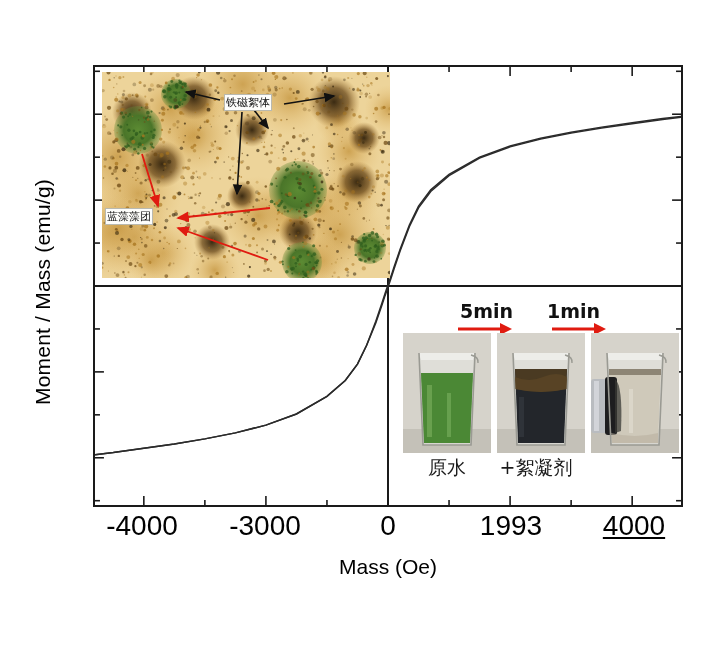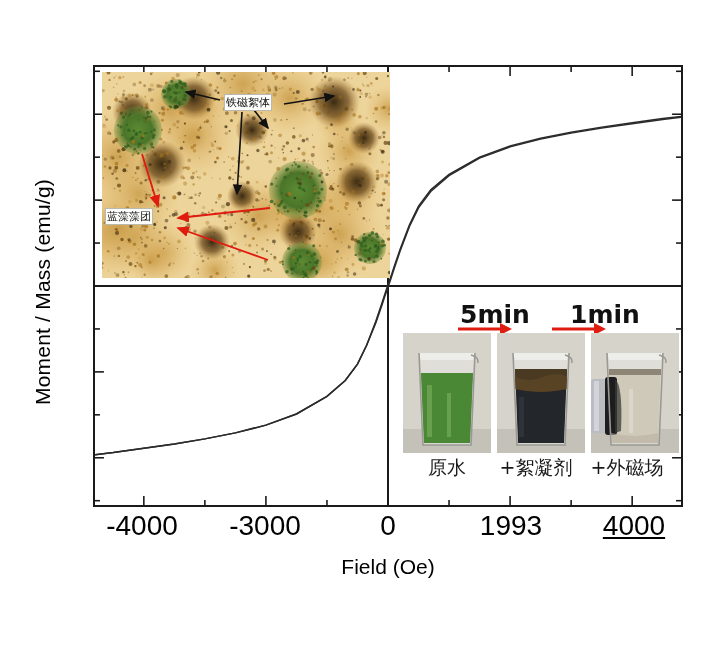--- a/index.html
+++ b/index.html
@@ -53,41 +53,41 @@
   }
   .bk{position:absolute;top:33px;width:88px;height:120px;overflow:hidden;background:#cfcdc6;}
   #bk1{left:3px;} #bk2{left:97px;} #bk3{left:191px;}
   .bksvg{position:absolute;left:0;top:0;width:100%;height:100%;}
   .bkcap{
     position:absolute;top:155px;width:110px;text-align:center;
     font-family:"DejaVu Sans",sans-serif;font-size:19px;white-space:nowrap;color:#1a1a1a;
   }
   #bkcap1{left:-8px;} #bkcap2{left:81px;} #bkcap3{left:172px;}
   .steplbl{
-    position:absolute;font-family:"DejaVu Sans",sans-serif;font-size:25px;
+    position:absolute;font-family:"DejaVu Sans",sans-serif;font-size:19px;
     font-weight:600;color:#111;white-space:nowrap;
   }
-  #step1{left:60px;top:0px;} #step2{left:170px;top:0px;}
+  #step1{left:60px;top:0px;} #step2{left:147px;top:0px;}
   .arrowsvg{position:absolute;top:21px;width:58px;height:16px;}
   #arrow1{left:56px;} #arrow2{left:150px;}
 </style>
 </head>
 <body>
 
 <div id="figure">
 
   <div id="ylabel">Moment / Mass (emu/g)</div>
 
   <div class="xtick" style="left:142px;">-4000</div>
   <div class="xtick" style="left:265px;">-3000</div>
   <div class="xtick" style="left:388px;">0</div>
   <div class="xtick" style="left:511px;">1993</div>
   <div class="xtick" style="left:634px;text-decoration:underline;">4000</div>
 
-  <div id="xlabel">Field (Oe)</div>
+  <div id="xlabel">Mass (Oe)</div>
 
   <div id="plot">
     <svg id="plotsvg" viewBox="0 0 590 442" preserveAspectRatio="none">
       <g id="ticks">
           <line x1="0" y1="394.33333333333337" x2="9" y2="394.33333333333337" stroke="#1a1a1a" stroke-width="1.6"></line>
           <line x1="590" y1="394.33333333333337" x2="581" y2="394.33333333333337" stroke="#1a1a1a" stroke-width="1.6"></line>
           <line x1="0" y1="307.6666666666667" x2="9" y2="307.6666666666667" stroke="#1a1a1a" stroke-width="1.6"></line>
           <line x1="590" y1="307.6666666666667" x2="581" y2="307.6666666666667" stroke="#1a1a1a" stroke-width="1.6"></line>
           <line x1="0" y1="221" x2="9" y2="221" stroke="#1a1a1a" stroke-width="1.6"></line>
           <line x1="590" y1="221" x2="581" y2="221" stroke="#1a1a1a" stroke-width="1.6"></line>
@@ -1375,16 +1375,15 @@
         <rect x="38" y="56" width="4" height="44" fill="#e8e4d8" opacity="0.5"></rect>
         <path d="M20,100 Q44,106 67,100 L67,110 L21,110 Z" fill="#b9b0a0" opacity="0.6"></path>
         <path d="M16,20 L72,20 L70,27 L18,27 Z" fill="#f0f0ed" opacity="0.8"></path>
         <path d="M16,20 L20,112 L68,112 L72,20" fill="none" stroke="#9a9a93" stroke-width="1.6"></path>
         <path d="M68,22 q8,2 7,8" fill="none" stroke="#9a9a93" stroke-width="1.4"></path>
       </svg>
     </div>
 
     <div class="bkcap" id="bkcap2">+絮凝剂</div>
     <div class="bkcap" id="bkcap1">原水</div>
-    <div class="bkcap" id="bkcap3">+外磁场</div>
   </div>
 
 </div>
 
 </body></html>

